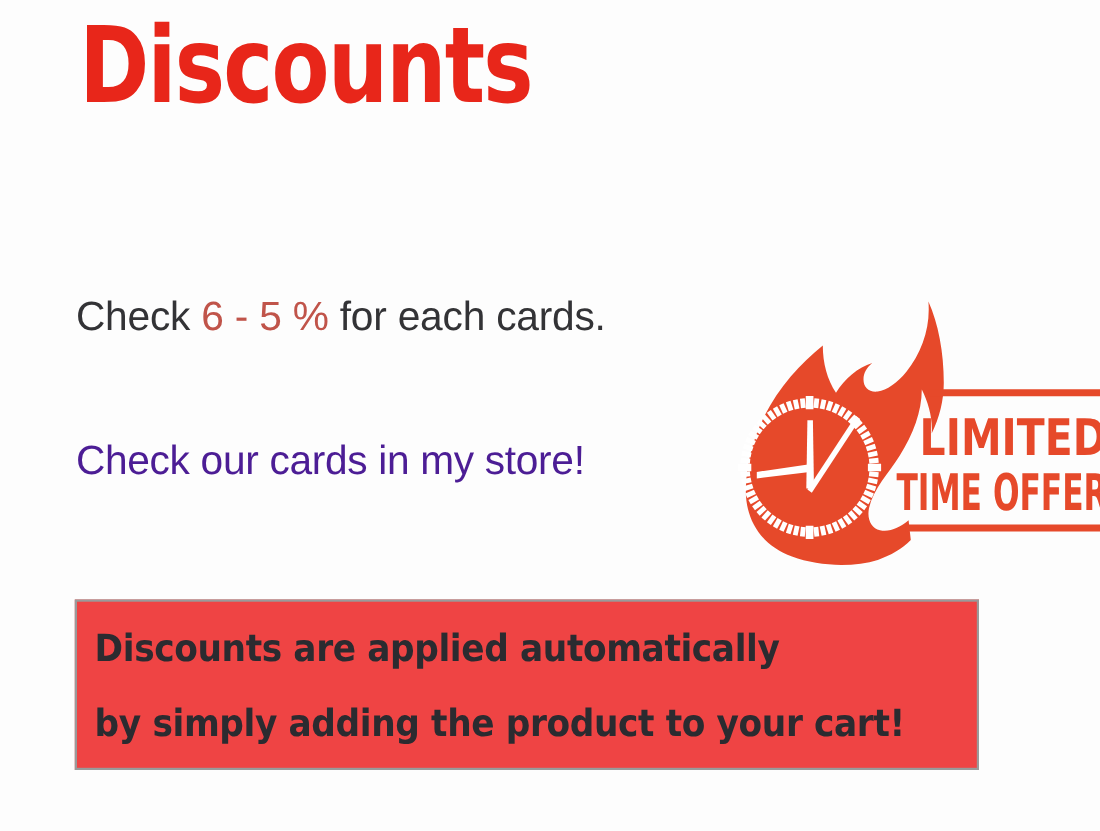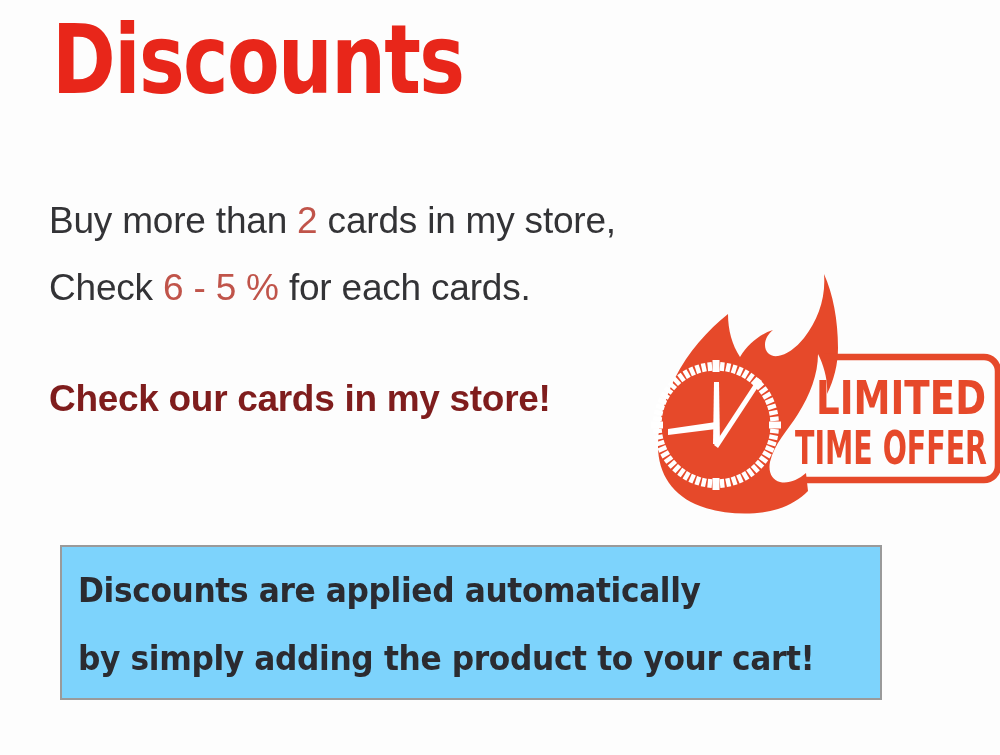--- a/index.html
+++ b/index.html
@@ -12,20 +12,21 @@
     height: 755px;
     background: #fdfdfd;
     font-family: "Liberation Sans", sans-serif;
     overflow: hidden;
   }
   #canvas {
     position: relative;
     width: 904px;
     height: 755px;
     background: #fdfdfd;
+    margin-left: 20px;
   }
 
   
   .title {
     position: absolute;
     left: 52px;
     top: 8px;
     font-family: "DejaVu Sans", sans-serif;
     font-weight: bold;
     font-size: 96px;
@@ -54,26 +55,26 @@
   .body-line.l2 { top: 267px; }
 
   .hl {
     color: #c0544a;
   }
 
   
   .cta {
     position: absolute;
     left: 49px;
-    top: 378px;
+    top: 398px;
     font-family: "Liberation Sans", sans-serif;
-    font-weight: bold;
+    font-weight: normal;
     font-size: 37px;
     line-height: 42px;
-    color: #7f1d1d;
+    color: #4c1d95;
     white-space: nowrap;
     letter-spacing: -0.3px;
   }
 
   
   .badge {
     position: absolute;
     left: 628px;
     top: 268px;
     width: 400px;
@@ -81,26 +82,26 @@
   }
   .badge svg {
     display: block;
     width: 400px;
     height: 250px;
   }
 
   
   .notice {
     position: absolute;
-    left: 60px;
+    left: 48px;
     top: 545px;
     width: 822px;
     height: 155px;
     border: 2px solid #9a9a9a;
-    background: #7dd3fc;
+    background: #ef4444;
     box-sizing: border-box;
   }
   .notice-line {
     position: absolute;
     left: 16px;
     font-family: "DejaVu Sans", sans-serif;
     font-weight: bold;
     font-size: 34px;
     line-height: 38px;
     color: #2b2b30;
@@ -112,23 +113,20 @@
   .notice-line.n1 { top: 24px; }
   .notice-line.n2 { top: 92px; }
 </style>
 </head>
 <body>
 
 <div id="canvas">
 
   <div class="title">Discounts</div>
 
-  <div class="body-line l1">
-    <span>Buy more than </span><span class="hl">2</span><span> cards in my store,</span>
-  </div>
 
   <div class="body-line l2">
     <span>Check </span><span class="hl">6 - 5 %</span><span> for each cards.</span>
   </div>
 
   <div class="cta">Check our cards in my store!</div>
 
   <div class="badge">
     <svg viewBox="0 0 400 250" xmlns="http://www.w3.org/2000/svg">
       <g>

